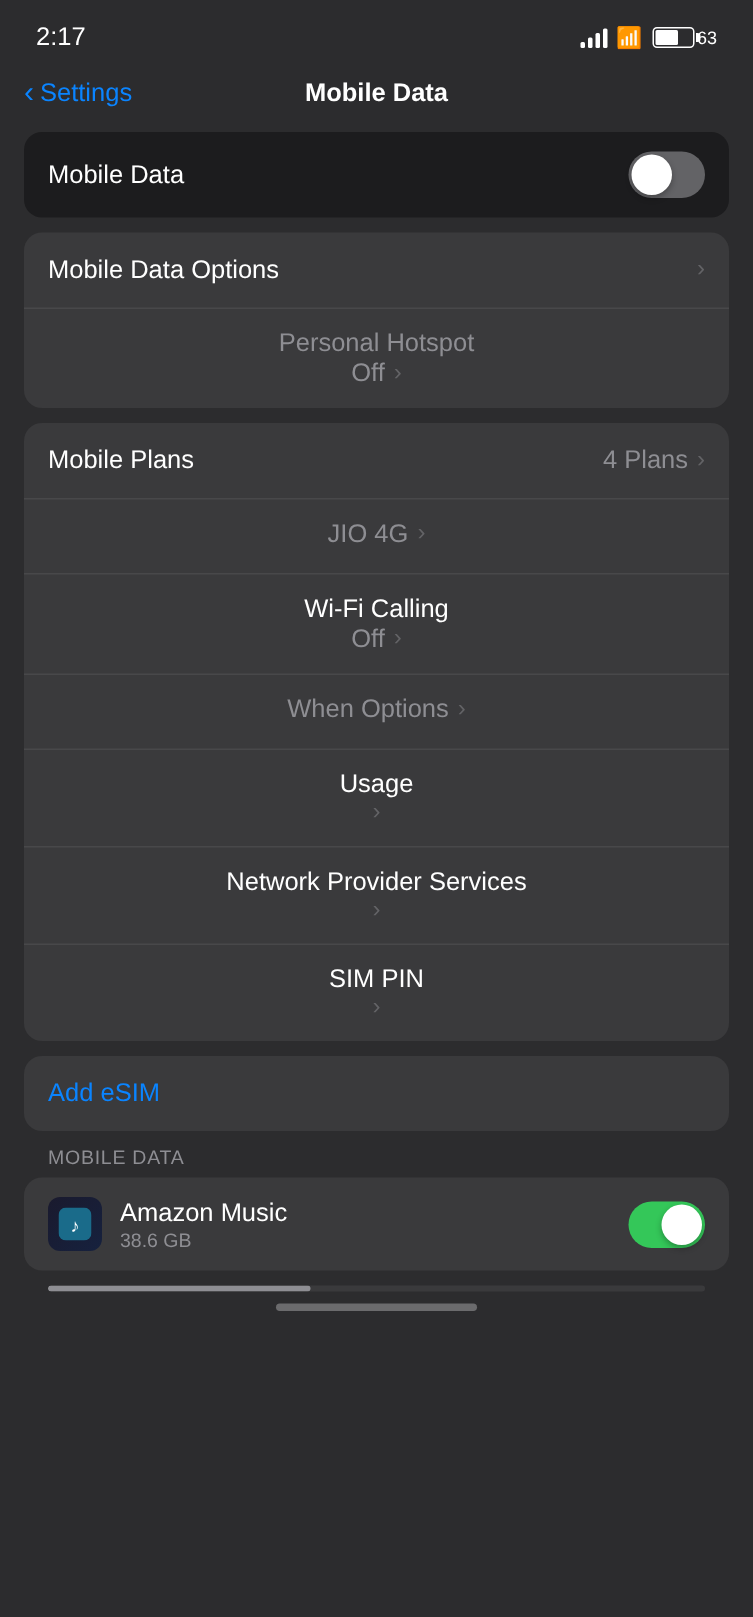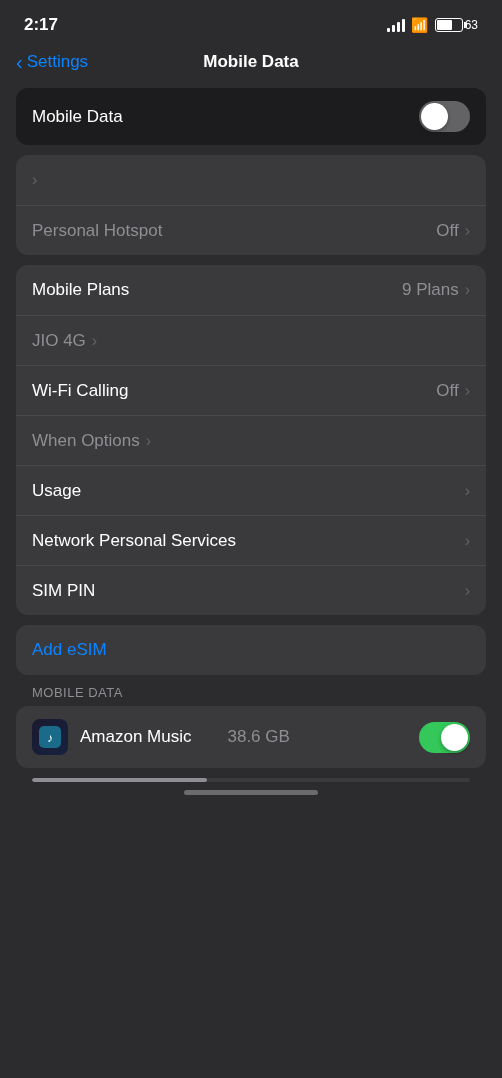--- a/index.html
+++ b/index.html
@@ -17,21 +17,21 @@
     .status-bar {
       display: flex;
       justify-content: space-between;
       align-items: center;
       padding: 14px 24px 8px 24px;
       height: 44px;
     }
 
     .status-time {
       font-size: 17px;
-      font-weight: 700;
+      font-weight: 400;
       color: #fff;
     }
 
     .status-icons {
       display: flex;
       align-items: center;
       gap: 6px;
     }
 
     .signal-bars {
@@ -165,20 +165,21 @@
       display: flex;
       align-items: center;
       justify-content: space-between;
       padding: 13px 16px;
       position: relative;
       min-height: 50px;
     }
 
     .row + .row {
       border-top: 0.5px solid #48484a;
+      flex-direction: column;
     }
 
     .row-label {
       font-size: 17px;
       color: #fff;
     }
 
     .row-label-dim {
       color: #8e8e93;
     }
@@ -243,31 +244,30 @@
 
     .app-icon-music {
       background: linear-gradient(135deg, #1a1a2e, #16213e);
       color: #fff;
       font-size: 13px;
       font-weight: bold;
     }
 
     .app-row-info {
       display: flex;
-      flex-direction: row;
-      gap: 36px;
+      flex-direction: column;
     }
 
     .app-row-name {
       font-size: 17px;
       color: #fff;
     }
 
     .app-row-size {
-      font-size: 17px;
+      font-size: 13px;
       color: #8e8e93;
     }
 
     .row-left {
       display: flex;
       align-items: center;
     }
 
     
     .row-blue .row-label {
@@ -336,40 +336,41 @@
     <div class="row">
       <span class="row-label">Mobile Data</span>
       <div class="toggle">
         <div class="toggle-thumb"></div>
       </div>
     </div>
   </div>
 
   <div class="card">
     <div class="row">
+      <span class="row-label">Mobile Data Options</span>
       <div class="row-right">
         <span class="chevron-right">›</span>
       </div>
     </div>
     <div class="row">
       <span class="row-label row-label-dim">Personal Hotspot</span>
       <div class="row-right">
         <span>Off</span>
         <span class="chevron-right">›</span>
       </div>
     </div>
   </div>
 
 
   <div class="card">
 
     <div class="row">
       <span class="row-label">Mobile Plans</span>
       <div class="row-right">
-        <span>9 Plans</span>
+        <span>4 Plans</span>
         <span class="chevron-right">›</span>
       </div>
     </div>
 
     <div class="row">
       <div class="row-right">
         <span>JIO 4G</span>
         <span class="chevron-right">›</span>
       </div>
     </div>
@@ -390,21 +391,21 @@
     </div>
 
     <div class="row">
       <span class="row-label">Usage</span>
       <div class="row-right">
         <span class="chevron-right">›</span>
       </div>
     </div>
 
     <div class="row">
-      <span class="row-label">Network Personal Services</span>
+      <span class="row-label">Network Provider Services</span>
       <div class="row-right">
         <span class="chevron-right">›</span>
       </div>
     </div>
 
     <div class="row">
       <span class="row-label">SIM PIN</span>
       <div class="row-right">
         <span class="chevron-right">›</span>
       </div>

